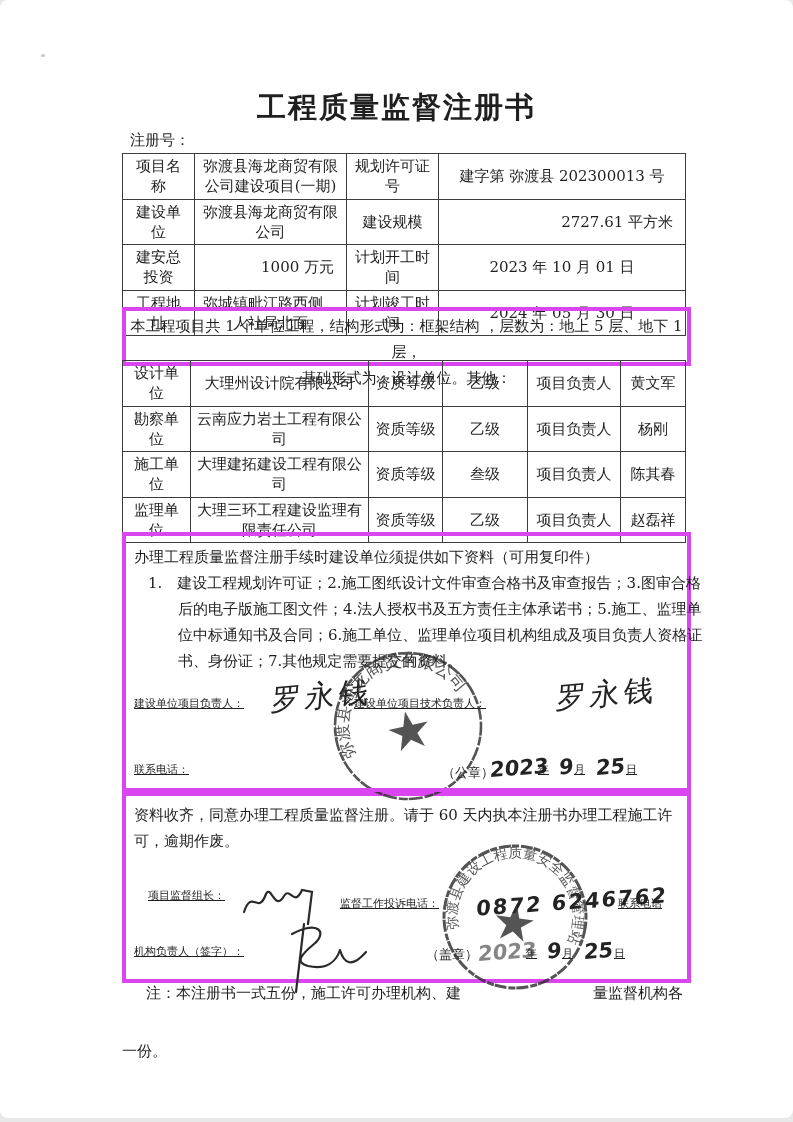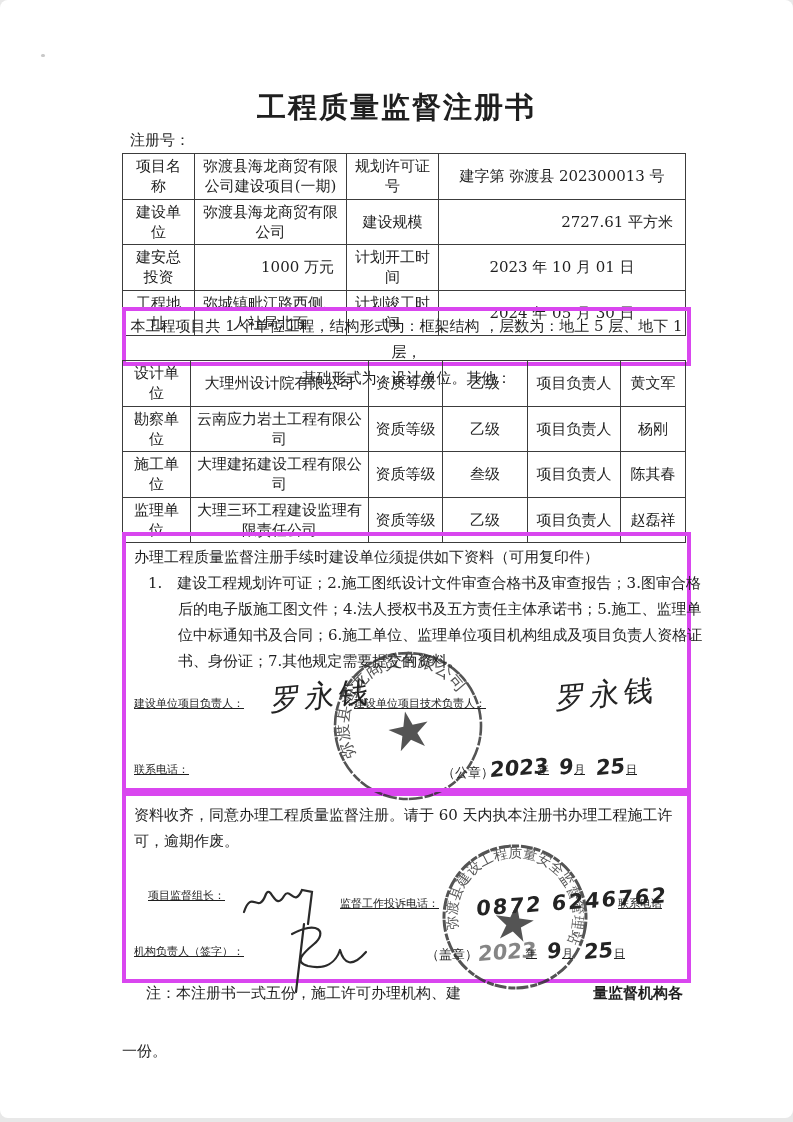--- a/index.html
+++ b/index.html
@@ -193,17 +193,17 @@
           <path id="arc2" d="M 20.4,94.8 A 58.5,58.5 0 1 1 129.6,94.8"></path>
         </defs>
       <circle cx="75" cy="75" r="71" fill="none" stroke="#2f2f2f" stroke-width="3" stroke-dasharray="12 1 7 2"></circle>
       <text font-size="14" fill="#2f2f2f"><textPath href="#arc2" startOffset="0">弥渡县建设工程质量安全监督管理站</textPath></text>
       <text x="75" y="98" text-anchor="middle" font-size="50" fill="#2f2f2f">★</text>
     </svg>
   </div>
 
   <div class="abs" style="top:984px;left:122px;width:561px;">
     <span class="note-line abs" style="left:24px;top:0;">注：本注册书一式五份，施工许可办理机构、建</span>
-    <span class="note-line abs" style="right:0;top:0;font-weight:bold;">量监督机构各</span>
+    <span class="note-line abs" style="right:0;top:0;">量监督机构各</span>
     <span class="note-line abs" style="left:0;top:27px;margin-top:31px;">一份。</span>
   </div>
 
 </div>
 
 </body></html>

